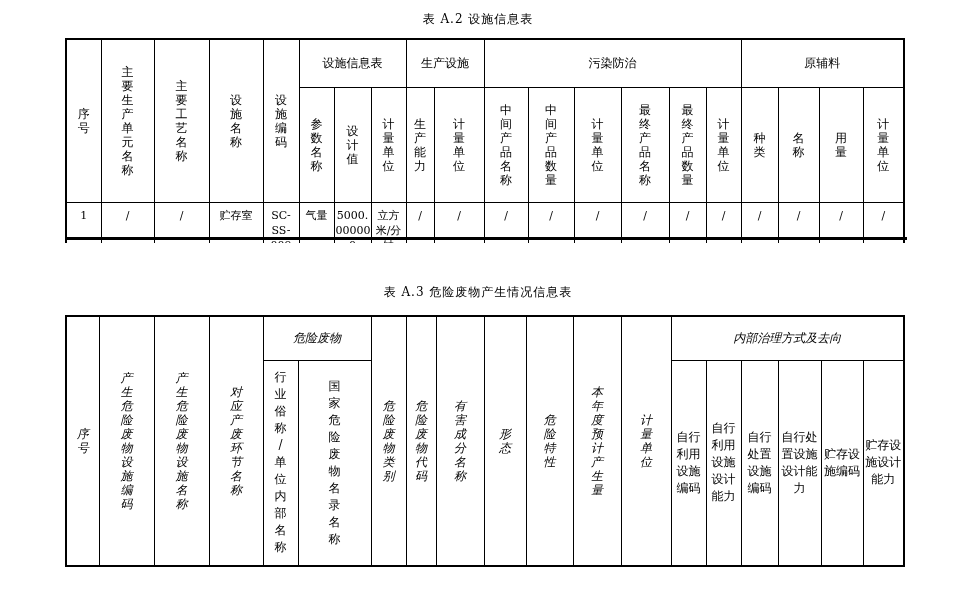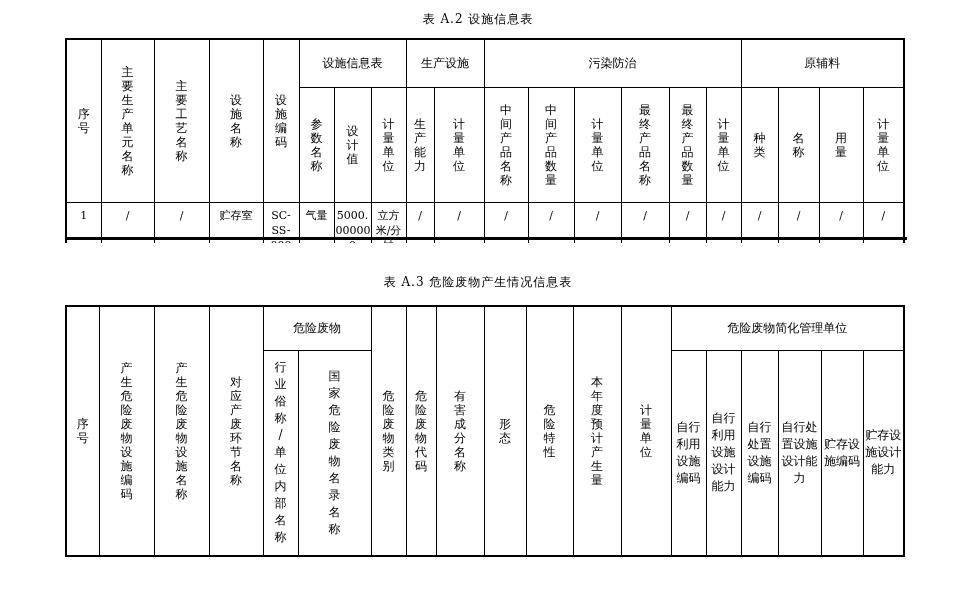--- a/index.html
+++ b/index.html
@@ -32,24 +32,24 @@
   }
   
   .t1 tr.r1 td { height: 48px; }
   .t1 tr.r2 td { height: 115px; }
   .t1 tr.r3 td {
     height: 62px; vertical-align: top; padding-top: 5px;
     font-size: 11px; line-height: 15px;
   }
   
   .t2wrap { margin-top: 13px; }
-  .t2 tr.r1 td { height: 44px; }
+  .t2 tr.r1 td { height: 44px; font-style: italic; }
   .t2 tr.r2 td { height: 206px; line-height: 17px; }
   .t2 td { line-height: 17px; }
-  .gap1 { margin-top: 29px; }
+  .gap1 { margin-top: 39px; }
 </style>
 </head>
 <body>
 
 <div class="page">
 
   <div class="doc-title">表 A.2 设施信息表</div>
 
   <div class="tbl-wrap t1wrap">
     <table class="tbl t1">
@@ -289,21 +289,21 @@
 度
 预
 计
 产
 生
 量</td>
         <td rowspan="2">计
 量
 单
 位</td>
-        <td colspan="6">危险废物简化管理单位</td>
+        <td colspan="6">内部治理方式及去向</td>
       </tr>
       <tr class="r2">
         <td>行
 业
 俗
 称
 /
 单
 位
 内

